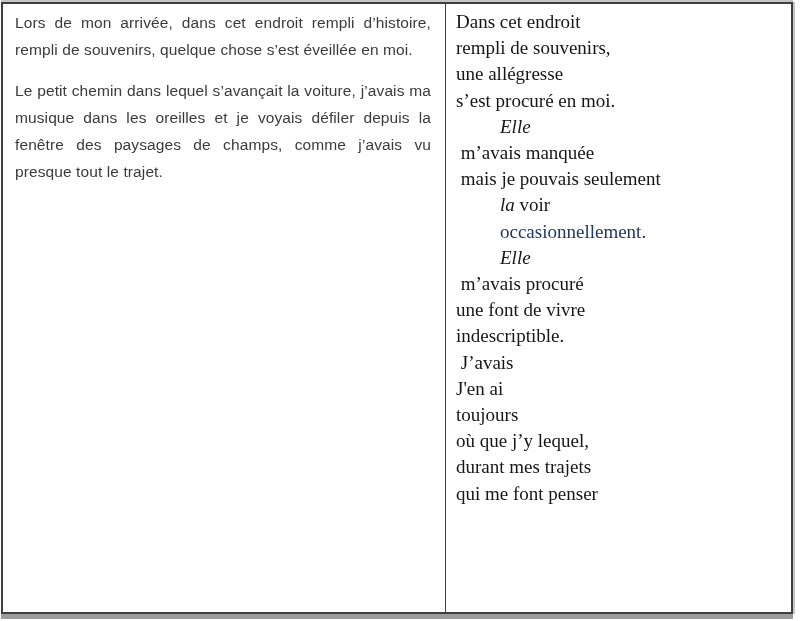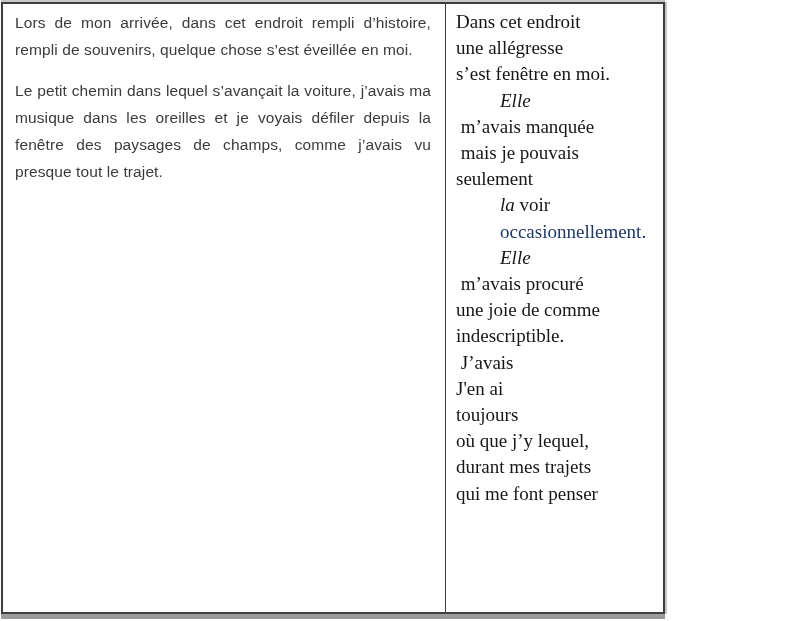--- a/index.html
+++ b/index.html
@@ -12,21 +12,21 @@
     width: 800px;
     height: 621px;
     box-sizing: border-box;
     position: relative;
     background: #ffffff;
   }
   .doc-table {
     position: absolute;
     left: 1px;
     top: 2px;
-    width: 664px;
+    width: 792px;
     height: 612px;
     box-sizing: border-box;
     border: 2px solid #3e3e3e;
     background: #ffffff;
     display: flex;
     box-shadow: 0 -2px 0 0 #c6c6c6, 2px 0 0 0 #c6c6c6, 0 5px 0 0 #9b9b9b;
   }
   .cell {
     box-sizing: border-box;
     overflow: hidden;
@@ -62,30 +62,31 @@
 <body>
 
 <div class="page">
   <div class="doc-table">
     <div class="cell cell-left" id="left-cell">
         <p>Lors de mon arrivée, dans cet endroit rempli d’histoire, rempli de souvenirs, quelque chose s’est éveillée en moi.</p>
         <p>Le petit chemin dans lequel s’avançait la voiture, j’avais ma musique dans les oreilles et je voyais défiler depuis la fenêtre des paysages de champs, comme j’avais vu presque tout le trajet.</p>
       </div>
     <div class="cell cell-right" id="right-cell">
         <div class="verse-line"><span>Dans cet endroit</span></div>
+        <div class="verse-line"><span>rempli de souvenirs,</span></div>
         <div class="verse-line"><span>une allégresse</span></div>
-        <div class="verse-line"><span>s’est fenêtre en moi.</span></div>
+        <div class="verse-line"><span>s’est procuré en moi.</span></div>
         <div class="verse-line"><span class="seg-italic">Elle</span></div>
         <div class="verse-line"><span> m’avais manquée</span></div>
         <div class="verse-line"><span> mais je pouvais seulement</span></div>
         <div class="verse-line"><span class="seg-italic">la</span><span> voir</span></div>
         <div class="verse-line"><span style="color: rgb(31, 56, 100); margin-left: 44px;">occasionnellement.</span></div>
         <div class="verse-line"><span class="seg-italic">Elle</span></div>
         <div class="verse-line"><span> m’avais procuré</span></div>
-        <div class="verse-line"><span>une joie de comme</span></div>
+        <div class="verse-line"><span>une font de vivre</span></div>
         <div class="verse-line"><span>indescriptible.</span></div>
         <div class="verse-line"><span> J’avais</span></div>
         <div class="verse-line"><span>J'en ai</span></div>
         <div class="verse-line"><span>toujours</span></div>
         <div class="verse-line"><span>où que j’y lequel,</span></div>
         <div class="verse-line"><span>durant mes trajets</span></div>
         <div class="verse-line"><span>qui me font penser</span></div>
       </div>
   </div>
 </div>

